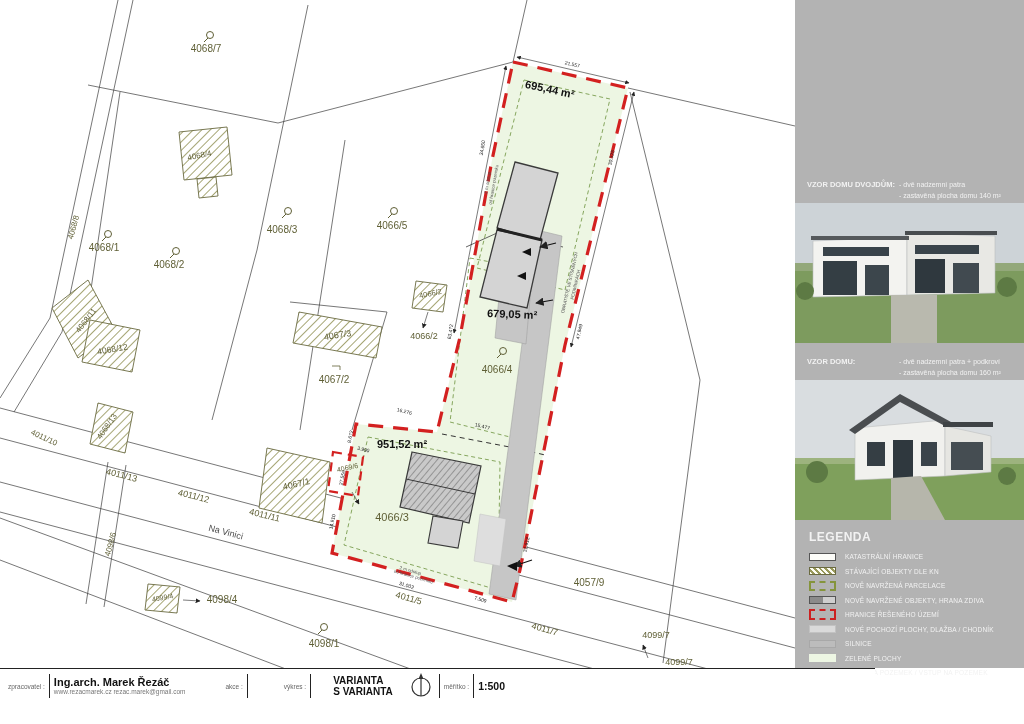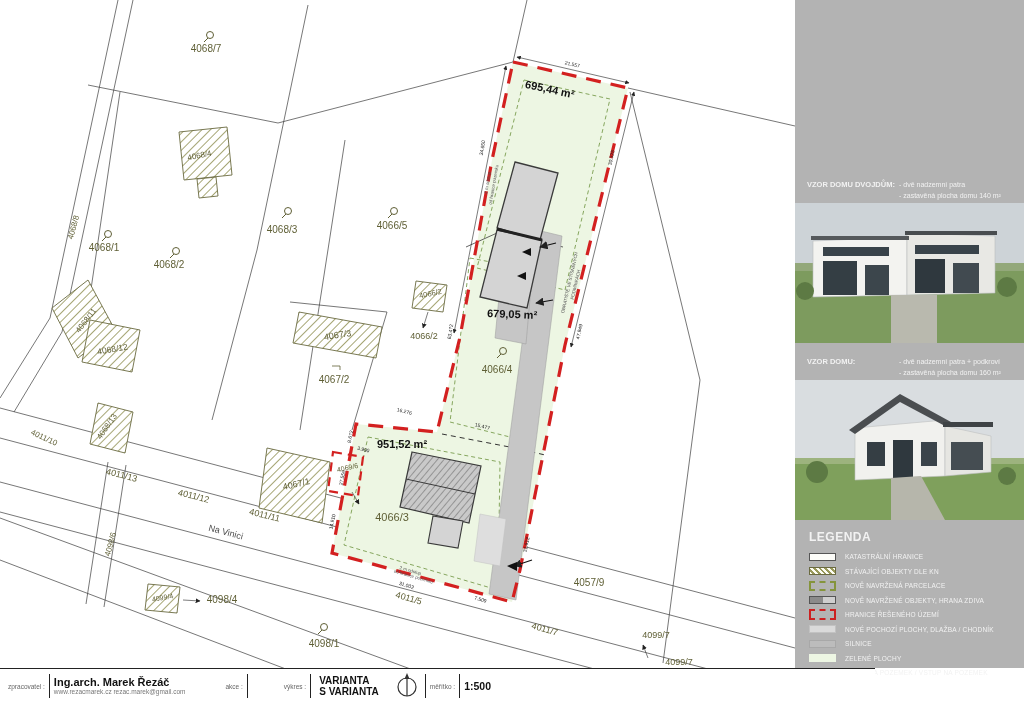--- a/index.html
+++ b/index.html
@@ -354,21 +354,21 @@
     <span class="tb-tiny" style="margin-left:8px">zpracovatel :</span>
     <span class="tb-sep"></span>
     <div class="tb-author">
       <div class="nm">Ing.arch. Marek Řezáč</div>
       <div class="ct">www.rezacmarek.cz  rezac.marek@gmail.com</div>
     </div>
     <span class="tb-tiny" style="margin-left:40px">akce :</span>
     <span class="tb-sep"></span>
     <span class="tb-tiny" style="margin-left:32px">výkres :</span>
     <span class="tb-sep"></span>
-    <div class="tb-var" style="margin-left:4px">
+    <div class="tb-var" style="margin-left:18px">
       <div>VARIANTA</div>
       <div>S VARIANTA</div>
     </div>
     <svg width="28" height="28" viewBox="0 0 28 28" style="margin-left:14px;flex:none">
       <circle cx="14" cy="15" r="9" fill="none" stroke="#333" stroke-width="1.2"></circle>
       <line x1="14" y1="24" x2="14" y2="3" stroke="#333" stroke-width="1.2"></line>
       <polygon points="14,1 11.5,7 16.5,7" fill="#333"></polygon>
     </svg>
     <span class="tb-sep"></span>
     <span class="tb-tiny">měřítko :</span>

